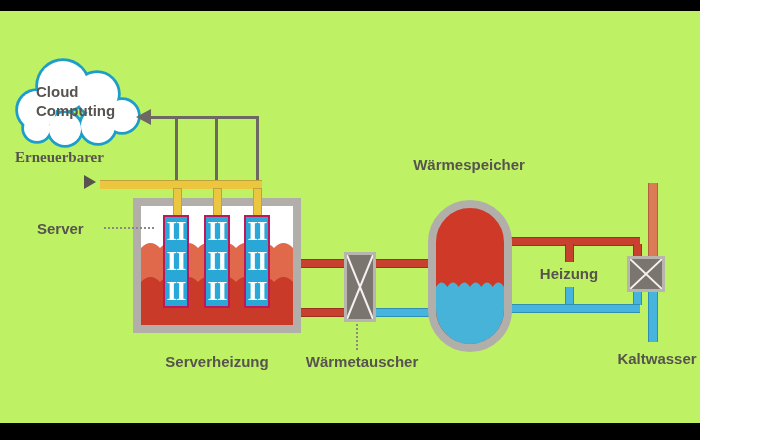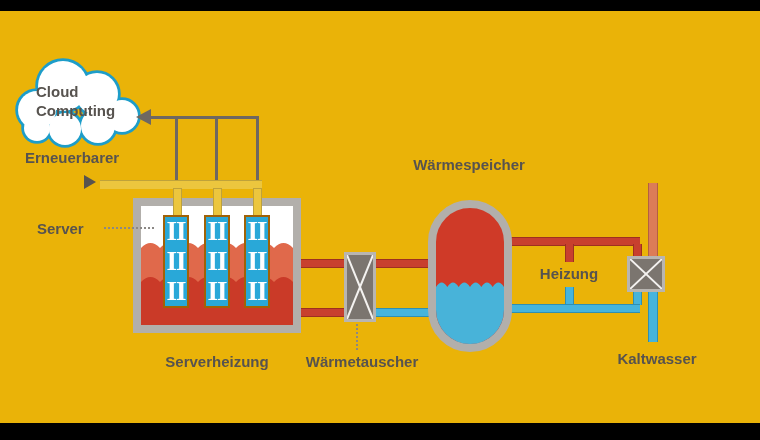--- a/index.html
+++ b/index.html
@@ -1,16 +1,16 @@
 <!DOCTYPE html>
 <html><head>
 <meta charset="utf-8">
 <style>
   html,body{margin:0;padding:0;background:#fff;}
-  #stage{position:relative;width:760px;height:440px;background:#eab308;overflow:hidden;
+  #stage{position:relative;width:700px;height:440px;background:#bef264;overflow:hidden;
          font-family:"Liberation Sans","DejaVu Sans",sans-serif;}
   .abs{position:absolute;}
   .bar{background:#000;z-index:6;}
   .lbl{color:#57534f;font-weight:bold;font-size:15px;line-height:19px;z-index:5;white-space:nowrap;}
   .ctr{text-align:center;}
   
   .dataline{background:#6e6862;z-index:1;}
   .power{background:#ecc63e;border-top:1px solid #bfa23a;z-index:1;}
   .power.over{z-index:3;border-left:1px solid #bfa23a;border-right:1px solid #bfa23a;}
   .pipe{z-index:1;}
@@ -21,21 +21,21 @@
   .coldv{background:#46b4dc;border-left:1px solid #2f8fb2;border-right:1px solid #2f8fb2;}
   
   .vessel{z-index:2;}
   #tank{left:133px;top:198px;width:168px;height:135px;border:8px solid #b2afab;background:#fff;box-sizing:border-box;}
   #storage{left:428px;top:200px;width:84px;height:152px;border:8px solid #b2afab;border-radius:46px;
            background:#cf3a28;box-sizing:border-box;overflow:hidden;}
   .hx{background:#7b756f;border:3px solid #b8b5b1;box-sizing:border-box;}
   #hx-left{left:344px;top:252px;width:32px;height:70px;}
   #hx-right{left:627px;top:256px;width:38px;height:36px;}
   
-  .server{background:#29a8d8;border:2px solid #a16207;box-sizing:border-box;width:26px;height:93px;z-index:3;
+  .server{background:#29a8d8;border:2px solid #be185d;box-sizing:border-box;width:26px;height:93px;z-index:3;
           display:flex;flex-direction:column;justify-content:space-between;align-items:center;padding:1px 0;}
   .server span{font-family:"Liberation Serif","DejaVu Serif",serif;font-weight:bold;color:#fff;
                font-size:27px;line-height:27px;letter-spacing:-1px;}
   
   .dots-h{border-top:2px dotted #8b8885;z-index:3;}
   .dots-v{border-left:2px dotted #8b8885;z-index:3;}
   .arrow-left{width:0;height:0;border-right:15px solid #6e6862;border-top:8px solid transparent;
               border-bottom:8px solid transparent;z-index:4;}
   .arrow-right{width:0;height:0;border-left:12px solid #57534f;border-top:7px solid transparent;
                border-bottom:7px solid transparent;z-index:4;}
@@ -73,21 +73,21 @@
     <div>Cloud</div>
     <div>Computing</div>
   </div>
 
   <div class="abs arrow-left" style="left:136px;top:109px;"></div>
   <div class="abs dataline" style="left:150px;top:116px;width:109px;height:3px;"></div>
   <div class="abs dataline" style="left:175px;top:119px;width:3px;height:62px;"></div>
   <div class="abs dataline" style="left:215px;top:119px;width:3px;height:62px;"></div>
   <div class="abs dataline" style="left:256px;top:116px;width:3px;height:65px;"></div>
 
-  <div class="abs lbl" style="left:25px;top:148px;">
+  <div class="abs lbl" style="left:15px;top:148px;font-family:Liberation Serif, serif;">
     <div>Erneuerbarer</div>
   </div>
   <div class="abs arrow-right" style="left:84px;top:175px;"></div>
   <div class="abs power" style="left:100px;top:180px;width:162px;height:8px;"></div>
   <div class="abs power over" style="left:173px;top:188px;width:7px;height:29px;"></div>
   <div class="abs power over" style="left:213px;top:188px;width:7px;height:29px;"></div>
   <div class="abs power over" style="left:253px;top:188px;width:7px;height:29px;"></div>
 
   <div class="abs lbl" style="left:37px;top:219px;">Server</div>
   <div class="abs dots-h" style="left:104px;top:227px;width:50px;height:0;"></div>

